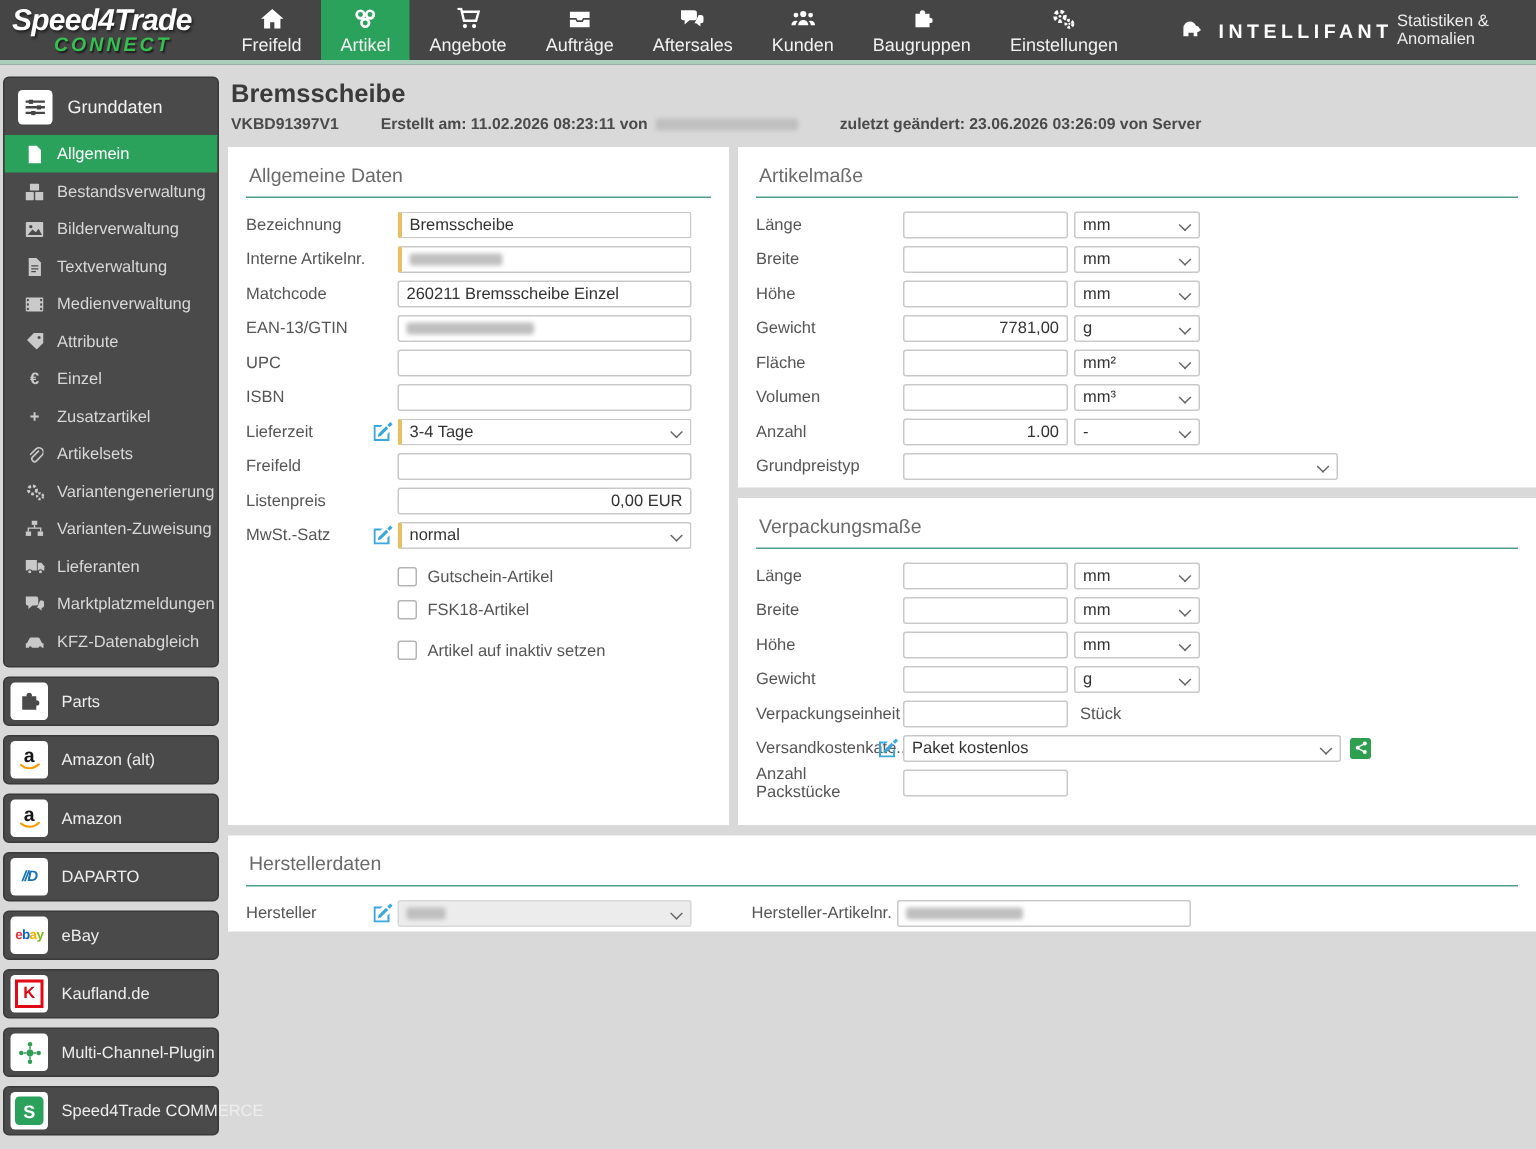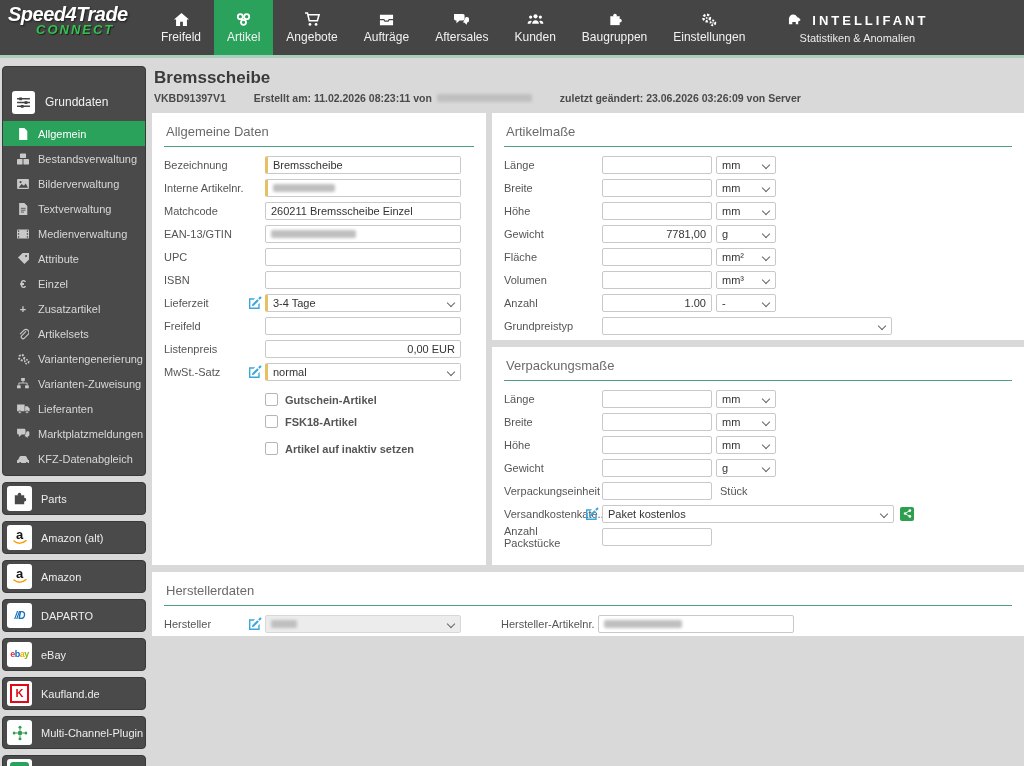--- a/index.html
+++ b/index.html
@@ -1,38 +1,38 @@
 <!DOCTYPE html>
 <html><head>
 <meta charset="utf-8">
 <style>
   * { box-sizing:border-box; margin:0; padding:0; }
   html,body { width:1024px; height:766px; overflow:hidden; }
   body { font-family:"Liberation Sans","DejaVu Sans",sans-serif; background:#d9d9d9; color:#333; }
 
   
-  .nav { height:58px; background:#454545; display:flex; align-items:stretch; border-bottom:3px solid #a9cebb; }
+  .nav { height:43px; background:#454545; display:flex; align-items:stretch; border-bottom:3px solid #a9cebb; }
   .logo { width:148px; flex:none; padding:5px 0 0 8px; cursor:pointer; }
   .logo-1 { color:#fff; font-size:20px; font-weight:bold; font-style:italic; letter-spacing:-.5px; line-height:19px; text-shadow:1px 1px 2px #1d1d1d; }
   .logo-2 { color:#35c04f; font-size:13px; font-weight:bold; font-style:italic; letter-spacing:2px; margin-left:28px; line-height:12px; text-shadow:1px 1px 1px #1d1d1d; }
   .nav-item { display:flex; flex-direction:column; align-items:center; justify-content:center; gap:3px; padding:0 13px; color:#f2f2f2; font-size:12px; cursor:pointer; white-space:nowrap; }
   .nav-item.active { background:#2aa25c; }
   .nav-ic { height:16px; display:flex; align-items:flex-end; }
-  .intelli { margin-left:28px; display:flex; flex-direction:column; justify-content:center; align-items:center; gap:3px; color:#fff; cursor:pointer; }
+  .intelli { margin-left:28px; display:flex; flex-direction:row; justify-content:center; align-items:center; gap:3px; color:#fff; cursor:pointer; }
   .intelli-top { display:flex; align-items:center; gap:7px; font-weight:bold; font-size:13px; letter-spacing:3px; }
   .intelli-sub { font-size:11px; color:#ececec; }
 
   
   .page { display:flex; height:716px; }
   aside { width:148px; flex:none; }
   main { flex:1; padding:8px 0 0 4px; }
 
   
   .sblock { margin:8px 2px 0; background:#4a4a4a; border:1px solid #393939; border-radius:4px; overflow:hidden; padding-bottom:4px; }
-  .shead { height:38px; display:flex; align-items:center; padding:12px 9px; gap:10px; cursor:pointer;margin-top:16px; }
+  .shead { height:38px; display:flex; align-items:center; padding:12px 9px; gap:10px; cursor:pointer; }
   .shead-ic { width:23px; height:23px; background:#fff; border-radius:3px; display:flex; align-items:center; justify-content:center; flex:none; }
   .shead-lb { color:#f2f2f2; font-size:12px; }
   .sitem { height:25px; display:flex; align-items:center; gap:8px; padding-left:13px; color:#d8d8d8; font-size:11px; cursor:pointer; white-space:nowrap; }
   .sitem .sic { width:14px; display:flex; justify-content:center; align-items:center; color:#c9c9c9; flex:none; font-size:11px; font-weight:bold; }
   .sitem.sel { background:#2aa25c; color:#fff; }
   .sitem.sel .sic { color:#fff; }
   .mod { margin:6px 2px 0; height:33px; background:#4a4a4a; border:1px solid #393939; border-radius:4px; display:flex; align-items:center; gap:9px; padding:0 4px; color:#ededed; font-size:11px; cursor:pointer; white-space:nowrap; }
   .mod-ic { width:25px; height:25px; background:#fff; border-radius:3px; flex:none; display:flex; flex-direction:column; align-items:center; justify-content:center; overflow:hidden; line-height:1; }
   .amz-a { font-weight:bold; font-size:13px; color:#161616; line-height:10px; }
   .dap { font-weight:bold; font-style:italic; font-size:10px; color:#1470b8; letter-spacing:-1px; }
@@ -59,28 +59,28 @@
   .frow { display:flex; align-items:center; margin-bottom:6px; height:17px; }
   .lb  { width:85px; font-size:11px; color:#555; flex:none; }
   .lb2 { width:82px; font-size:11px; color:#555; flex:none; }
   .lb3 { width:97px; font-size:11px; color:#555; flex:none; }
   .ico-slot { width:16px; flex:none; display:flex; align-items:center; }
   .fin { height:18px; border:1px solid #c9c9c9; border-radius:2px; font-size:11px; padding:0 5px; color:#333; background:#fff; width:196px; font-family:inherit; }
   div.fin { display:flex; align-items:center; }
   .num { text-align:right; }
   .fsel { position:relative; display:flex; align-items:center; padding-right:16px; cursor:pointer; }
   .chev { position:absolute; right:6px; top:5px; width:6px; height:6px; border-right:1.5px solid #666; border-bottom:1.5px solid #666; transform:rotate(45deg); }
-  .w110 { width:110px; } .w82 { width:60px; } .w290 { width:290px; } .w292 { width:292px; }
+  .w110 { width:110px; } .w82 { width:84px; } .w290 { width:290px; } .w292 { width:292px; }
   .unit { margin-left:4px; }
   .sfx { font-size:11px; color:#555; margin-left:8px; }
   .dis { background:#ececec; color:#a9b2b6; border-color:#d8d8d8; }
   .chg { border-left:3px solid #e7c066; }
   .cbrow { display:flex; align-items:center; gap:7px; margin:0 0 7px 101px; height:15px; cursor:pointer; }
   .cb { width:13px; height:13px; border:1px solid #b5b5b5; border-radius:2px; background:#fff; flex:none; }
-  .cbl { font-size:11px; color:#555;font-weight:bold; }
+  .cbl { font-size:11px; color:#555; }
   .gap8 { margin-top:12px; }
   .redact { display:inline-block; height:8px; background:#bfbfbf; border-radius:2px; filter:blur(1.5px); }
   .shbtn { width:14px; height:14px; background:#2e9e4f; border-radius:2px; margin-left:6px; display:flex; align-items:center; justify-content:center; flex:none; cursor:pointer; }
   .spacer40 { width:40px; flex:none; }
   svg.edit { cursor:pointer; }
 </style>
 </head>
 <body>
 
 <nav class="nav">

